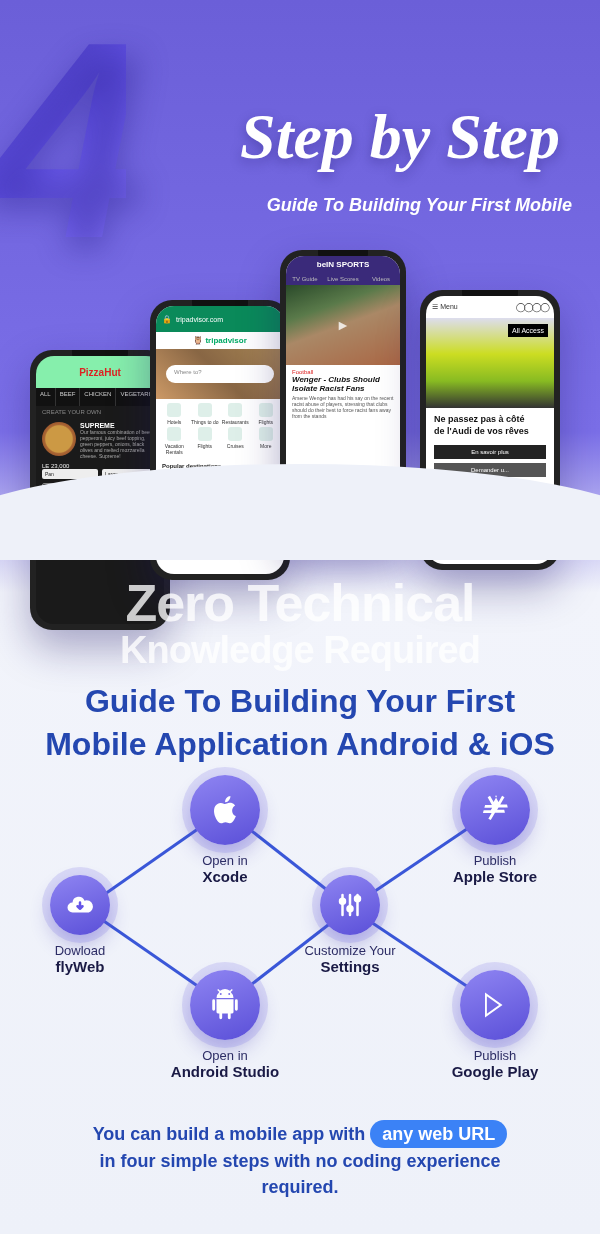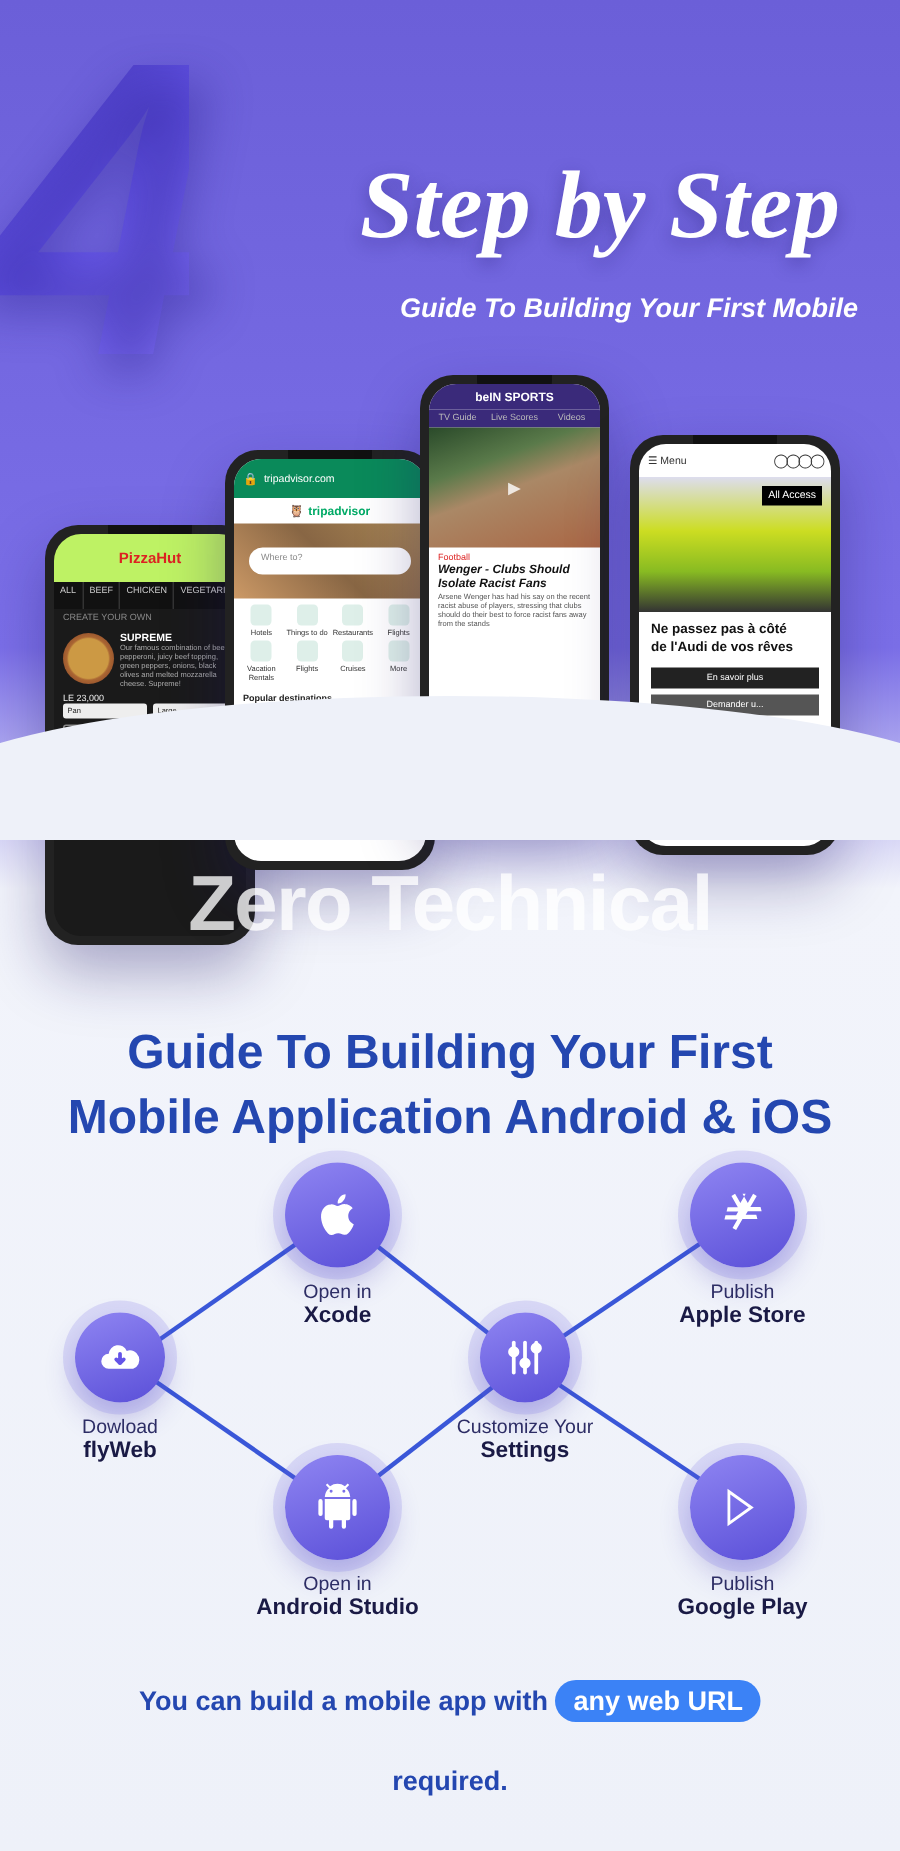--- a/index.html
+++ b/index.html
@@ -79,21 +79,21 @@
   top: 6px; left: 6px; right: 6px; bottom: 6px;
   background: #fff;
   border-radius: 18px;
   overflow: hidden;
   display: flex;
   flex-direction: column;
   font-size: 7px;
 }
 .p1 { left: 0; top: 100px; }
 .p1 .screen { background: #1a1a1a; color:#ddd; }
-.p1 .topbar { background:#bef264; height:32px; display:flex; align-items:center; justify-content:center; color:#d22; font-weight:900; font-size:10px; }
+.p1 .topbar { background:#86efac; height:32px; display:flex; align-items:center; justify-content:center; color:#d22; font-weight:900; font-size:10px; }
 .p1 .tabs { display:flex; font-size:6px; background:#111; color:#ccc; }
 .p1 .tabs span { padding:3px 4px; border-right:1px solid #333; }
 .p1 .prod { padding:4px 6px; display:flex; gap:4px; }
 .p1 .pizza { width:34px; height:34px; border-radius:50%; background: radial-gradient(circle,#c94 55%,#a63 60%,#732 100%); }
 .p1 .desc { flex:1; font-size:5px; color:#aaa; }
 .p1 .desc b { color:#fff; font-size:7px; }
 .p1 .price { color:#eee; font-size:6px; }
 .p1 .selects { display:flex; gap:4px; padding:0 6px; }
 .p1 .selects div { flex:1; background:#eee; color:#222; border-radius:2px; padding:2px 3px; font-size:5px; }
 .p1 .btns { display:flex; gap:4px; padding:4px 6px; }
@@ -321,20 +321,21 @@
       <div class="cta" style="background:#555">Demander u...</div>
     </div>
       </div>
   </div>
 </div>
 
 <div class="wave"></div>
 
 <div class="zero">
   <div>Zero Technical</div>
+  <div class="l2">Knowledge Required</div>
 </div>
 
 <div class="guide-heading">Guide To Building Your First Mobile Application Android &amp; iOS</div>
 
 <div class="flow">
   <svg class="lines" viewBox="0 0 540 300">
     <g stroke="#3A57D8" stroke-width="3" fill="none">
       <line x1="55" y1="128" x2="195" y2="30"></line>
       <line x1="55" y1="128" x2="195" y2="225"></line>
       <line x1="195" y1="30" x2="320" y2="128"></line>
@@ -406,15 +407,15 @@
           <path d="M4 2l14 10L4 22V2zm1.5 3v14l9.8-7-9.8-7z"></path>
         </svg>
     </div>
     <div class="lbl1">Publish</div>
     <div class="lbl2">Google Play</div>
   </div>
 </div>
 
 <div class="bottom">
   <span>You can build a mobile app with </span><span class="pill">any web URL</span><br>
-  <br>
+  <span> in four simple steps with no coding experience</span><br>
   <span>required.</span>
 </div>
 
 </body></html>

